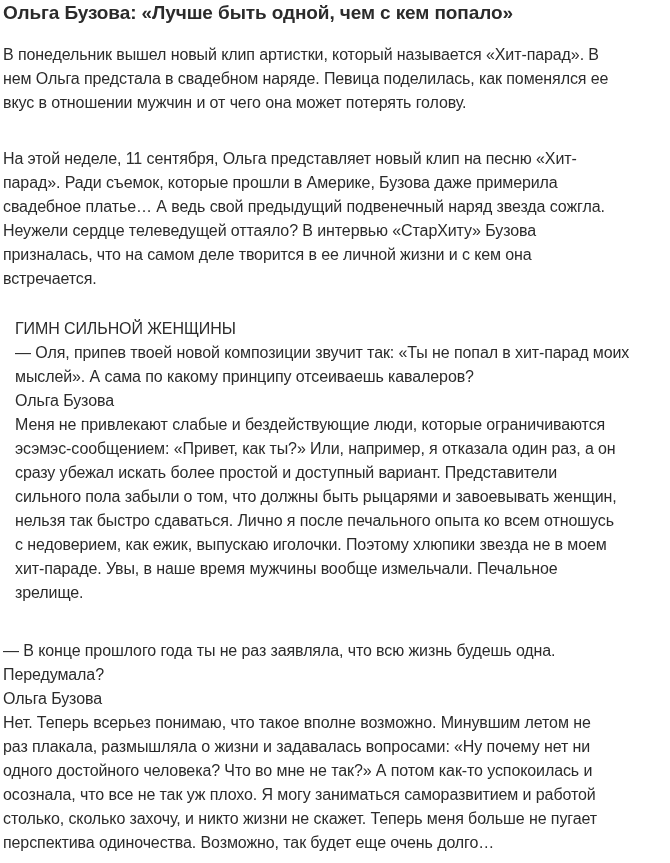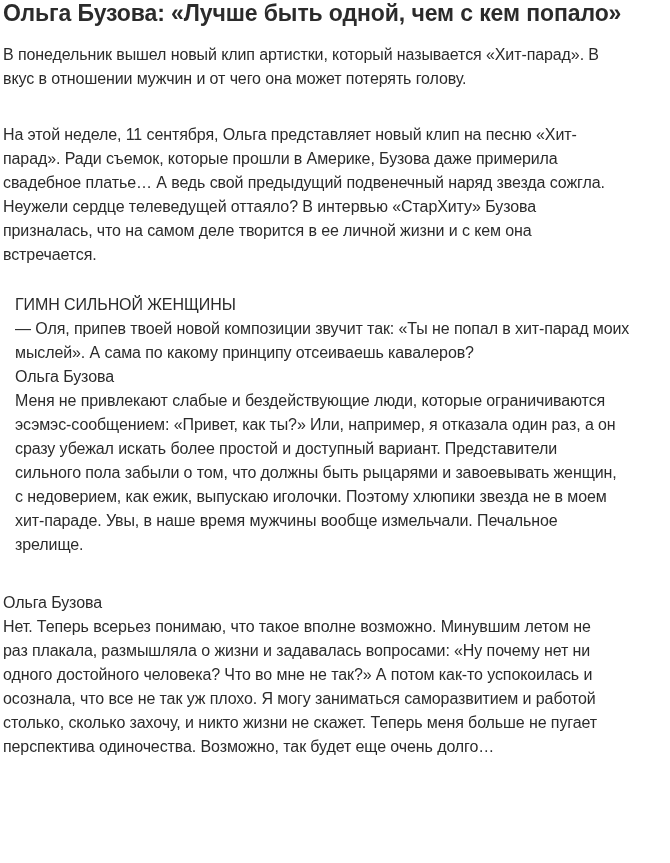--- a/index.html
+++ b/index.html
@@ -18,21 +18,21 @@
     font-size: 16px;
     line-height: 24px;
     letter-spacing: -0.1px;
   }
   .line {
     white-space: nowrap;
     height: 24px;
   }
   .article-title {
     font-weight: 700;
-    font-size: 23px;
+    font-size: 19px;
     line-height: 24px;
     margin: 0 0 18px 0;
     white-space: nowrap;
   }
   .para-intro-1 { margin: 0 0 32px 0; }
   .para-intro-2 { margin: 0 0 26px 0; }
   .qa-section-1 { margin: 0 0 34px 12px; }
   .qa-section-2 { margin: 0; }
   .section-heading {
     height: 24px;
@@ -43,20 +43,21 @@
     white-space: nowrap;
   }
 </style>
 </head>
 <body>
 
 <h1 class="article-title">Ольга Бузова: «Лучше быть одной, чем с кем попало»</h1>
 
 <div class="para-intro-1">
     <div class="line">В понедельник вышел новый клип артистки, который называется «Хит-парад». В</div>
+    <div class="line">нем Ольга предстала в свадебном наряде. Певица поделилась, как поменялся ее</div>
     <div class="line">вкус в отношении мужчин и от чего она может потерять голову.</div>
   </div>
 
 <div class="para-intro-2">
     <div class="line">На этой неделе, 11 сентября, Ольга представляет новый клип на песню «Хит-</div>
     <div class="line">парад». Ради съемок, которые прошли в Америке, Бузова даже примерила</div>
     <div class="line">свадебное платье… А ведь свой предыдущий подвенечный наряд звезда сожгла.</div>
     <div class="line">Неужели сердце телеведущей оттаяло? В интервью «СтарХиту» Бузова</div>
     <div class="line">призналась, что на самом деле творится в ее личной жизни и с кем она</div>
     <div class="line">встречается.</div>
@@ -67,27 +68,32 @@
   <div>
       <div class="line">— Оля, припев твоей новой композиции звучит так: «Ты не попал в хит-парад моих</div>
       <div class="line">мыслей». А сама по какому принципу отсеиваешь кавалеров?</div>
     </div>
   <div class="speaker-name">Ольга Бузова</div>
   <div>
       <div class="line">Меня не привлекают слабые и бездействующие люди, которые ограничиваются</div>
       <div class="line">эсэмэс-сообщением: «Привет, как ты?» Или, например, я отказала один раз, а он</div>
       <div class="line">сразу убежал искать более простой и доступный вариант. Представители</div>
       <div class="line">сильного пола забыли о том, что должны быть рыцарями и завоевывать женщин,</div>
+      <div class="line">нельзя так быстро сдаваться. Лично я после печального опыта ко всем отношусь</div>
       <div class="line">с недоверием, как ежик, выпускаю иголочки. Поэтому хлюпики звезда не в моем</div>
       <div class="line">хит-параде. Увы, в наше время мужчины вообще измельчали. Печальное</div>
       <div class="line">зрелище.</div>
     </div>
 </div>
 
 <div class="qa-section-2">
+  <div>
+      <div class="line">— В конце прошлого года ты не раз заявляла, что всю жизнь будешь одна.</div>
+      <div class="line">Передумала?</div>
+    </div>
   <div class="speaker-name">Ольга Бузова</div>
   <div>
       <div class="line">Нет. Теперь всерьез понимаю, что такое вполне возможно. Минувшим летом не</div>
       <div class="line">раз плакала, размышляла о жизни и задавалась вопросами: «Ну почему нет ни</div>
       <div class="line">одного достойного человека? Что во мне не так?» А потом как-то успокоилась и</div>
       <div class="line">осознала, что все не так уж плохо. Я могу заниматься саморазвитием и работой</div>
       <div class="line">столько, сколько захочу, и никто жизни не скажет. Теперь меня больше не пугает</div>
       <div class="line">перспектива одиночества. Возможно, так будет еще очень долго…</div>
     </div>
 </div>

